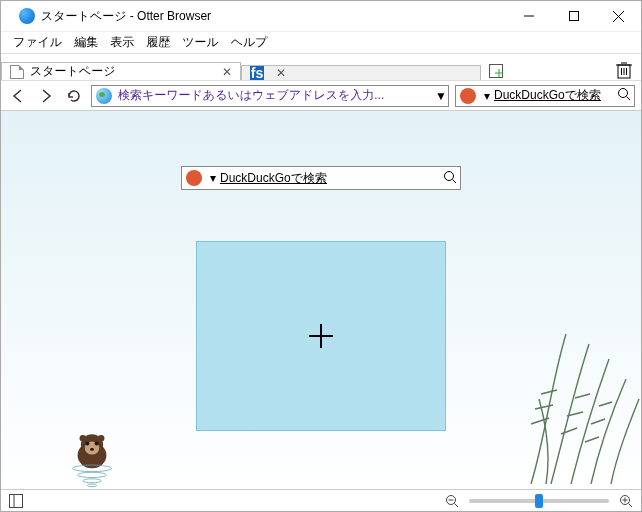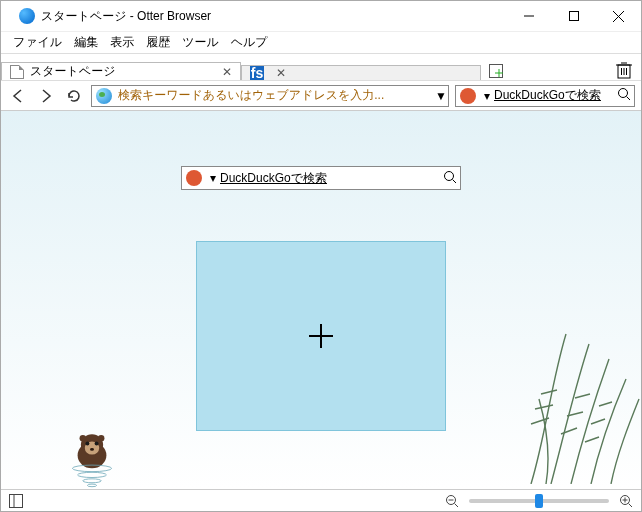--- a/index.html
+++ b/index.html
@@ -21,21 +21,21 @@
   .tab-label { flex: 1; white-space: nowrap; overflow: hidden; text-overflow: ellipsis; }
   .tab-close { width: 14px; height: 14px; display: flex; align-items: center; justify-content: center; color: #555; margin-left: 4px; }
   .tab-add { width: 30px; display: flex; align-items: center; justify-content: center; }
   .trash { width: 34px; margin-left: auto; display: flex; align-items: center; justify-content: center; }
   .navbar { height: 30px; display: flex; align-items: center; padding: 0 6px; gap: 6px; border-bottom: 1px solid #ccc; }
   .nav-btn { width: 22px; height: 22px; display: flex; align-items: center; justify-content: center; color: #333; }
   .urlbox, .searchbox1 { height: 22px; border: 1px solid #888; display: flex; align-items: center; background: #fff; }
   .urlbox { flex: 1; }
   .globe { width: 16px; height: 16px; border-radius: 50%; background: radial-gradient(circle at 30% 30%, #9de3ff, #1c87d6); margin: 0 4px; position: relative; }
   .globe::after { content: ""; position: absolute; left: 3px; top: 4px; width: 6px; height: 5px; background: #4caf50; border-radius: 50%; }
-  .url-text { flex: 1; color: #a16207; padding-left: 2px; white-space: nowrap; overflow: hidden; }
+  .url-text { flex: 1; color: #4c1d95; padding-left: 2px; white-space: nowrap; overflow: hidden; }
   .drop { width: 14px; text-align: center; color: #000; }
   .searchbox1 { width: 180px; }
   .ddg { width: 16px; height: 16px; border-radius: 50%; background: #de5833; margin: 0 4px; position: relative; }
   .search-label { flex: 1; font-size: 12px; white-space: nowrap; overflow: hidden; text-decoration: underline; }
   .mag { width: 20px; text-align: center; }
   .content { flex: 1; position: relative; background: linear-gradient(#e3f2f7, #fff); overflow: hidden; }
   .center-search { position: absolute; left: 50%; top: 55px; transform: translateX(-50%); width: 280px; height: 24px; border: 1px solid #888; background: #fff; display: flex; align-items: center; }
   .tile { position: absolute; left: 50%; top: 130px; transform: translateX(-50%); width: 250px; height: 190px; background: #b3e0ef; border: 1px solid #7fc4db; display: flex; align-items: center; justify-content: center; }
   .plus { stroke: #000; stroke-width: 2; }
   .otter { position: absolute; left: 55px; top: 305px; width: 72px; height: 72px; }

